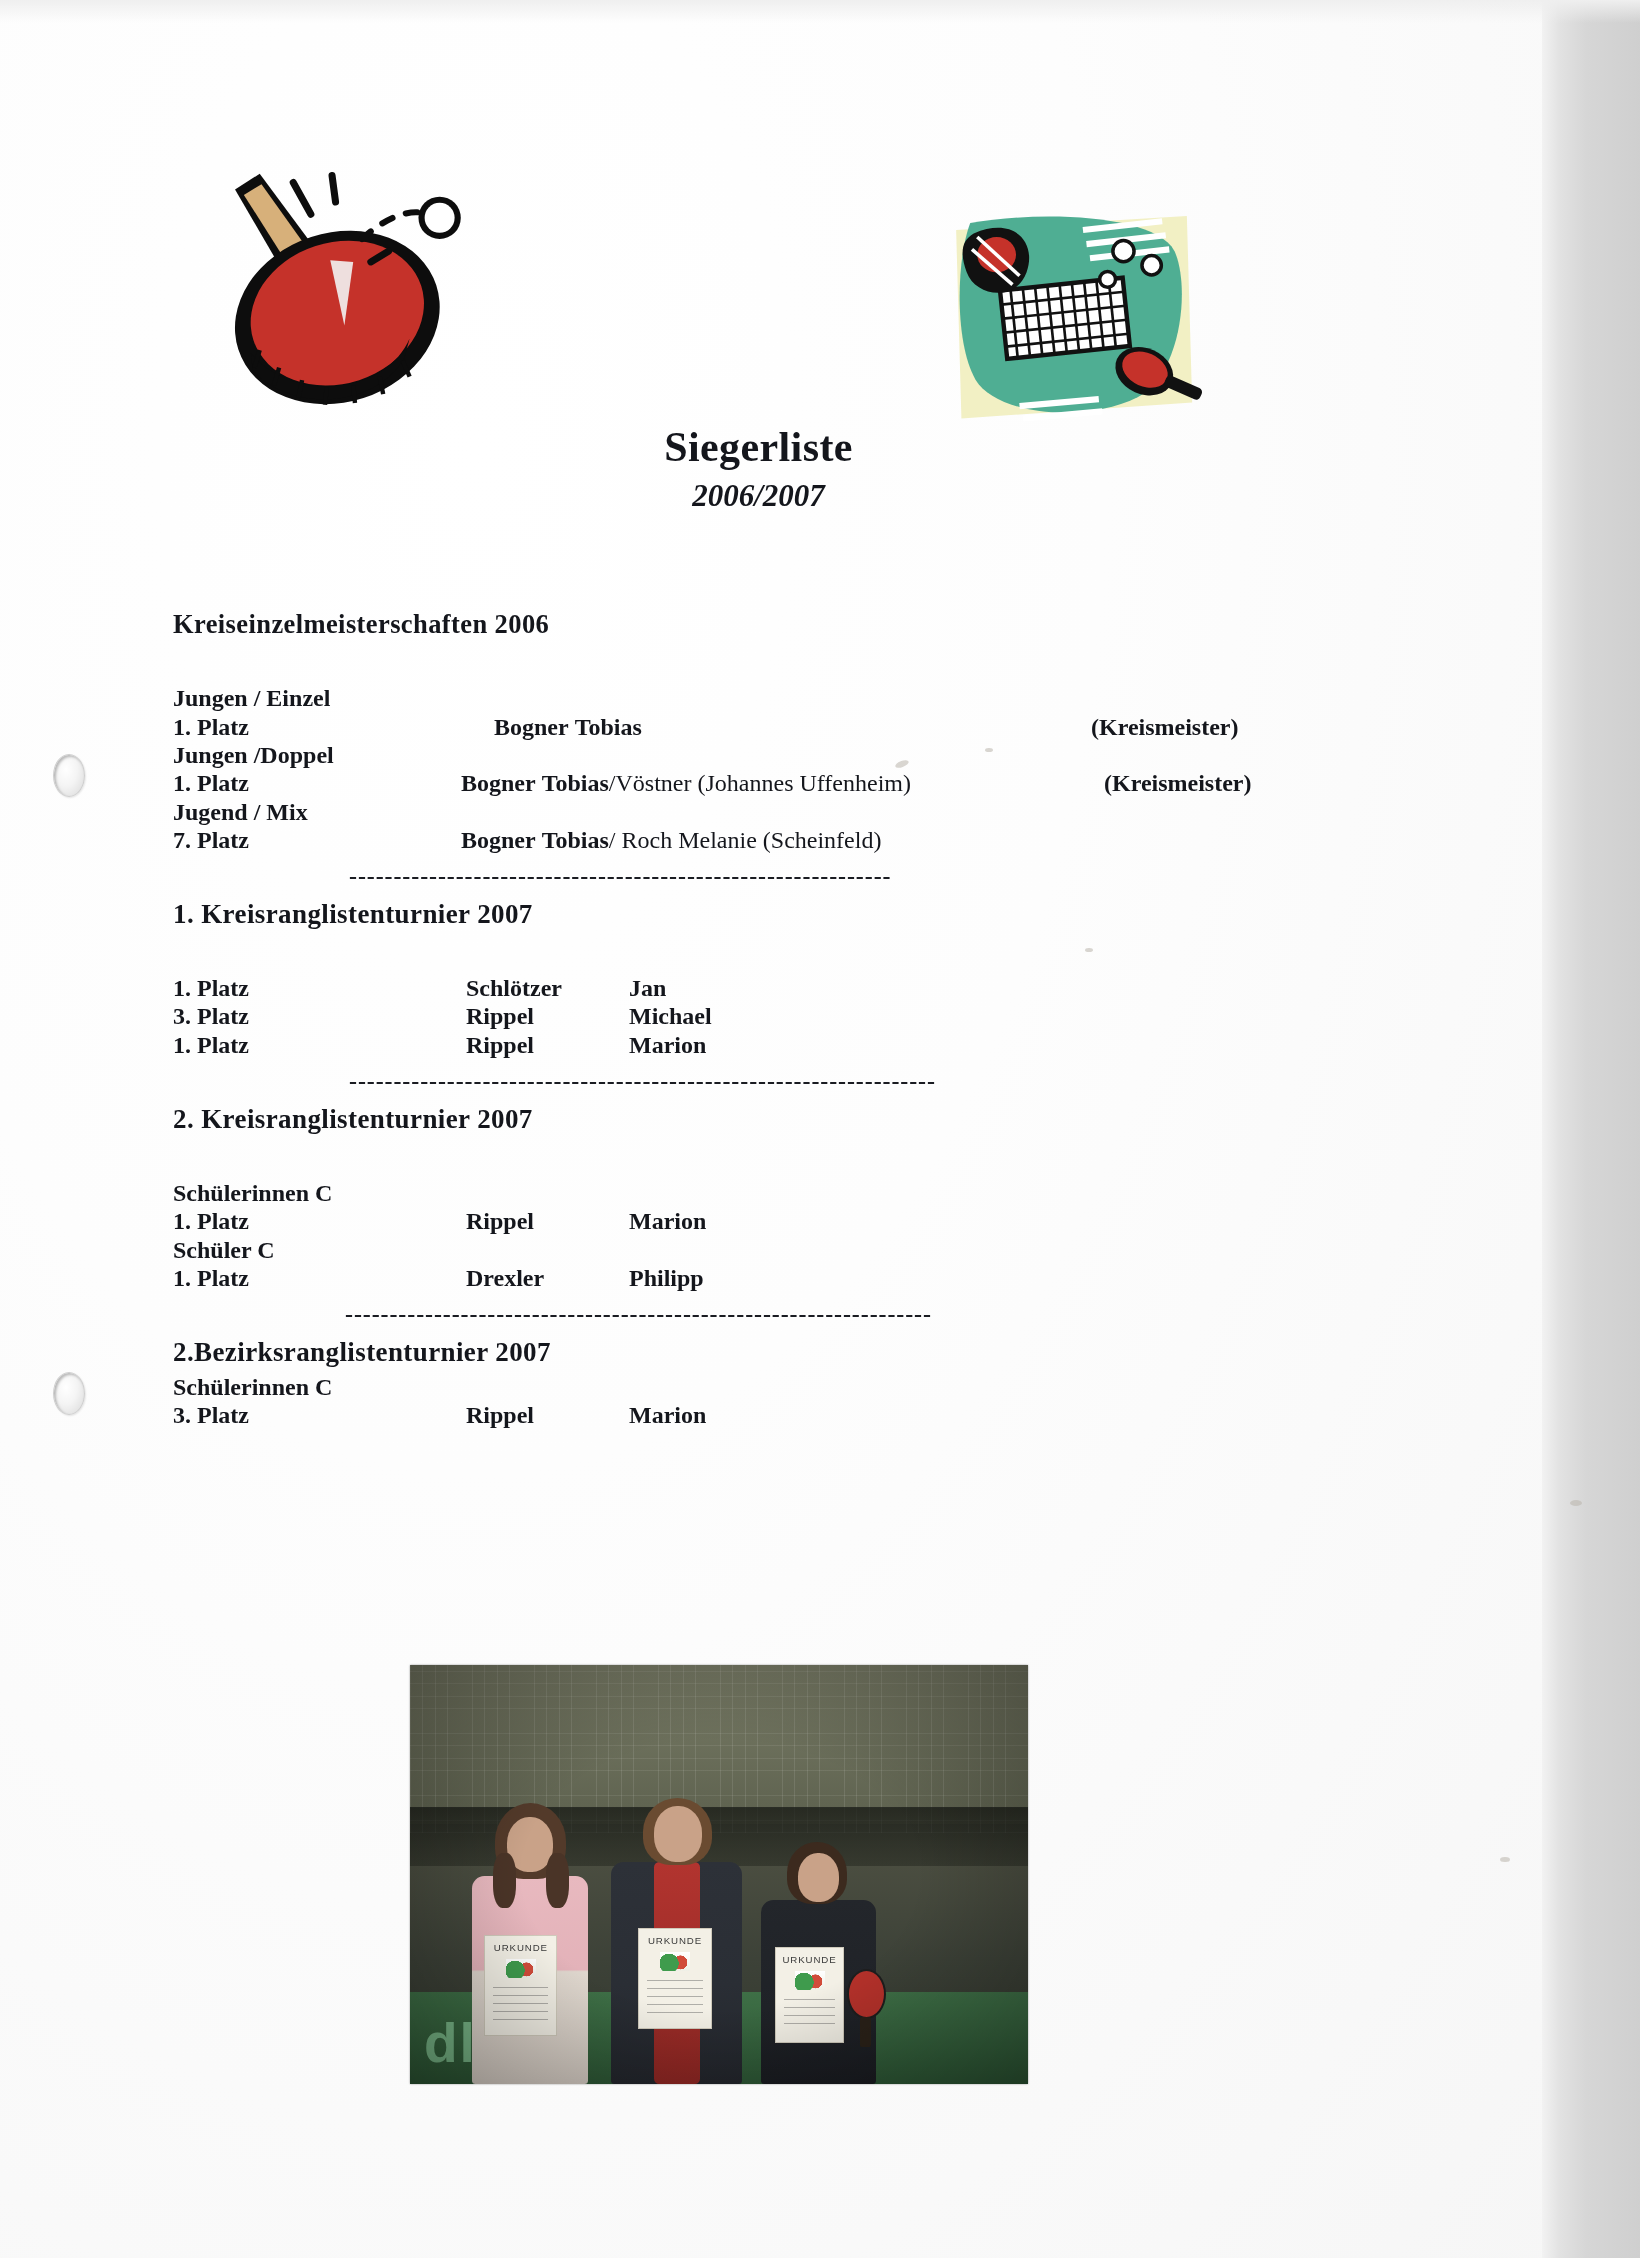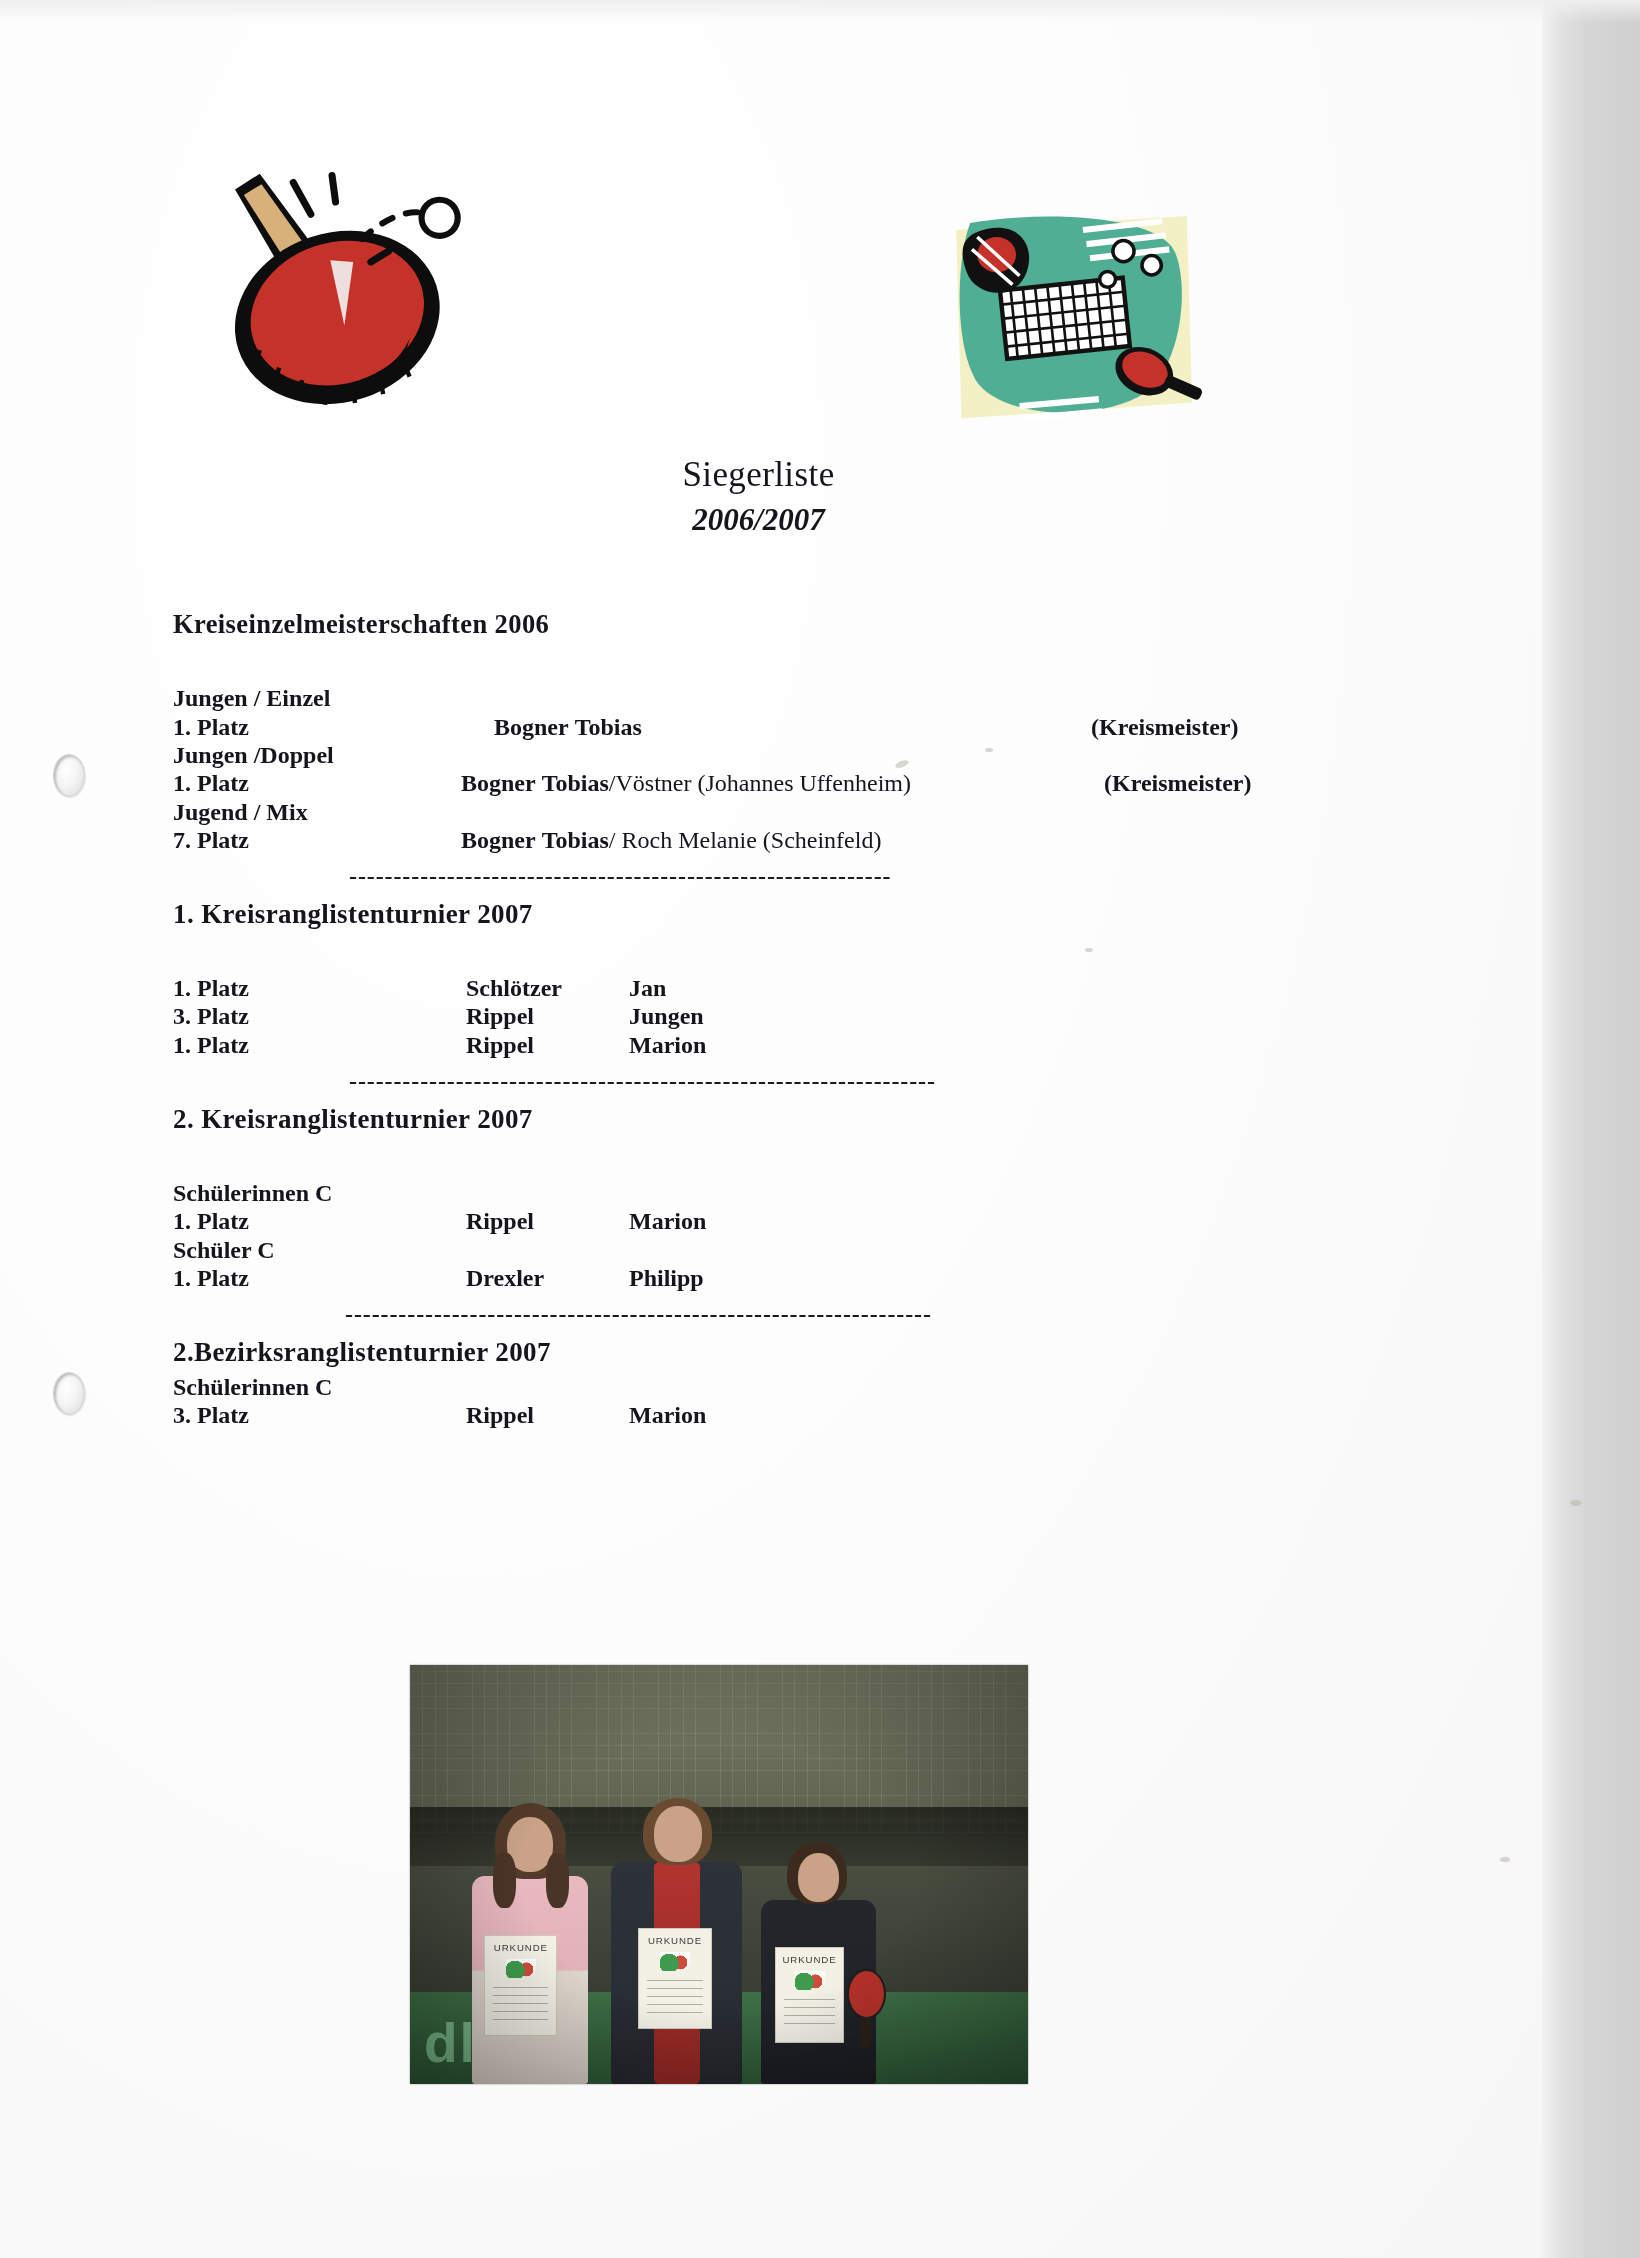--- a/index.html
+++ b/index.html
@@ -75,25 +75,24 @@
 
   
   .title-block {
     position: absolute;
     left: 547px;
     top: 423px;
     width: 423px;
     text-align: center;
   }
   .title-line1 {
-    font-size: 35px;
-    font-weight: normal;
+    font-size: 42px;
+    font-weight: bold;
     letter-spacing: 0.4px;
     color: #14161c;
-    margin-top: 32px;
   }
   .title-line2 {
     font-size: 31px;
     font-weight: bold;
     margin-top: 7px;
     color: #14161c;
     font-style: italic;
   }
 
   
@@ -433,21 +432,21 @@
 
     <div class="section-head big">1. Kreisranglistenturnier 2007</div>
     <div class="spacer-lg"></div>
 
     <div class="row">
       <span class="place">1. Platz</span>
       <span class="name name-col-3"><span class="surname">Schlötzer</span><span>Jan</span></span>
     </div>
     <div class="row">
       <span class="place">3. Platz</span>
-      <span class="name name-col-3"><span class="surname">Rippel</span><span>Jungen</span></span>
+      <span class="name name-col-3"><span class="surname">Rippel</span><span>Michael</span></span>
     </div>
 
     <div class="row">
       <span class="place">1. Platz</span>
       <span class="name name-col-3"><span class="surname">Rippel</span><span>Marion</span></span>
     </div>
 
     <div class="divider div-2">------------------------------------------------------------------</div>
 
     <div class="section-head big">2. Kreisranglistenturnier 2007</div>

